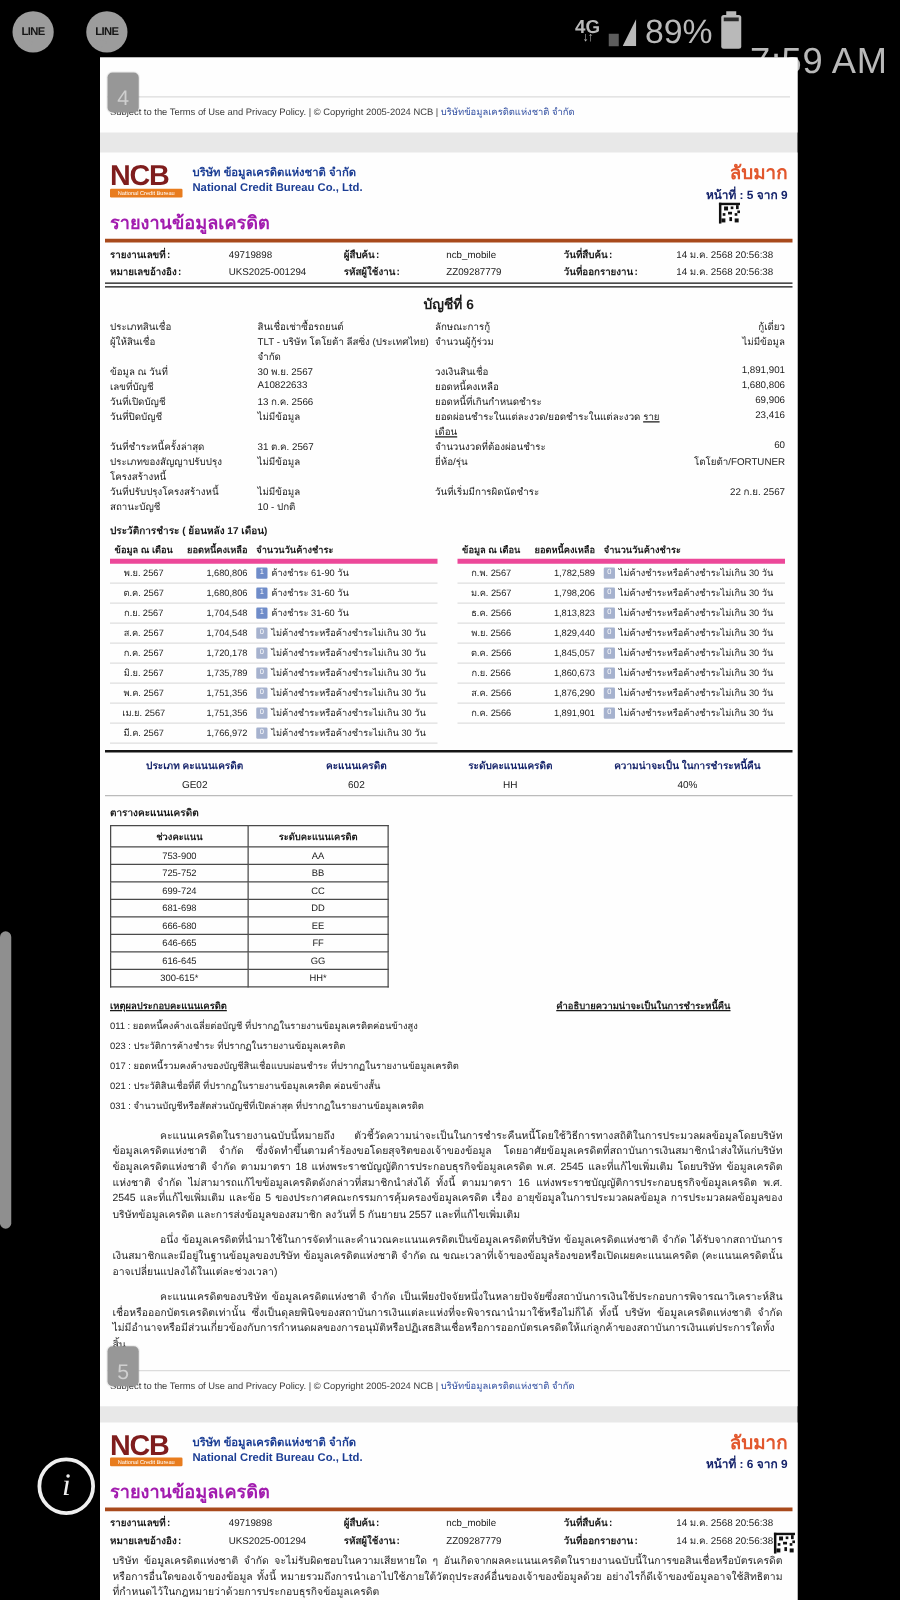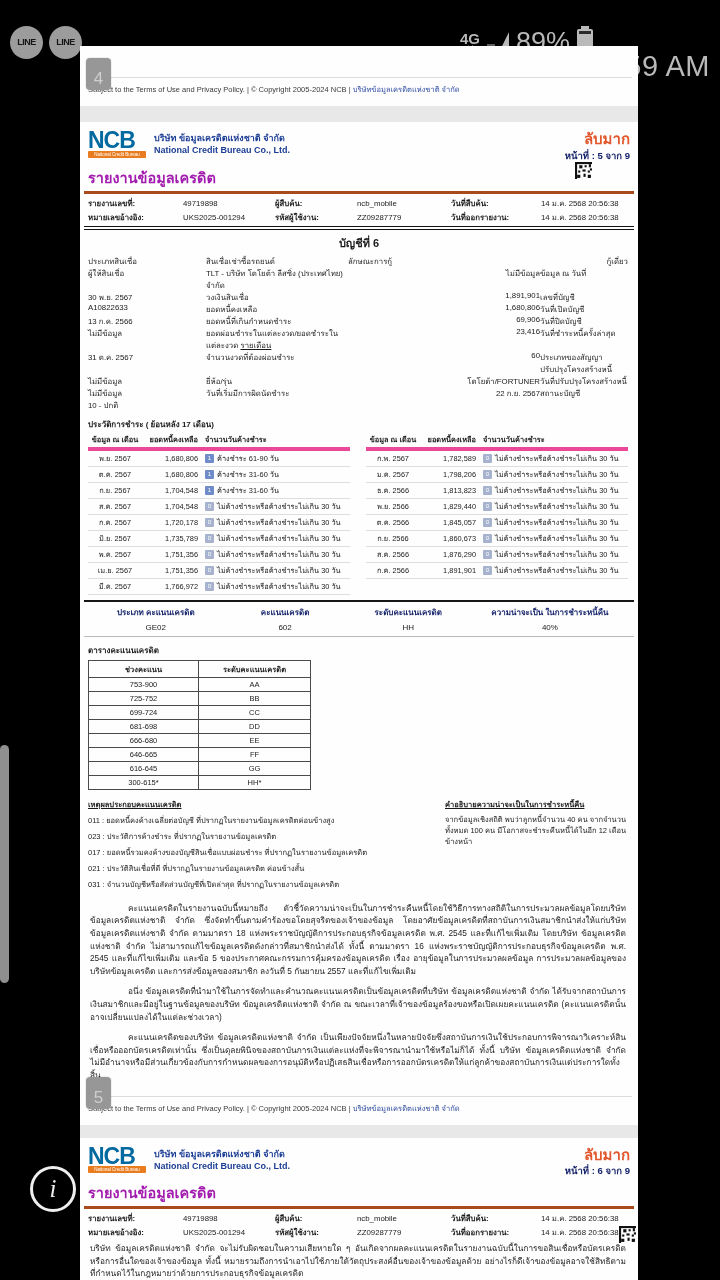--- a/index.html
+++ b/index.html
@@ -1,22 +1,22 @@
 <!DOCTYPE html>
 <html><head>
 <meta charset="utf-8">
 <style>
   * { margin:0; padding:0; box-sizing:border-box; }
   html,body { background:#000; }
   .screen { position:relative; width:720px; height:1280px; background:#000; overflow:hidden;
             font-family:"Liberation Sans","DejaVu Sans",sans-serif; }
 
   
-  .statusbar { position:absolute; top:17px; left:0; right:0; height:46px; display:flex;
-               align-items:center; padding:4px 10px 0; color:#b9b9b9; }
+  .statusbar { position:absolute; top:0; left:0; right:0; height:46px; display:flex;
+               align-items:center; padding:4px 10px 0; color:#b9b9b9;gap:20px; }
   .line-icon { width:33px; height:33px; background:#9c9c9c; border-radius:50%; color:#161616;
                font-weight:bold; font-size:9px; display:flex; align-items:center; justify-content:center;
                position:relative; margin-right:6px; letter-spacing:-0.5px; }
   .line-icon::after { content:""; position:absolute; bottom:-3px; left:5px; width:0; height:0;
                border:5px solid transparent; border-top:8px solid #9c9c9c; transform:rotate(18deg); }
   .sb-right { margin-left:auto; display:flex; align-items:center; gap:7px; }
   .net { text-align:center; line-height:0.75; }
   .net .g { font-size:15px; font-weight:bold; display:block;text-align:right; }
   .net .arrows { font-size:10px; letter-spacing:-1px; display:block; }
   .signal { position:relative; width:22px; height:24px; }
@@ -43,34 +43,34 @@
             border-radius:4px; color:#cfcfcf; font-size:17px; display:flex; align-items:flex-end;
             justify-content:center; padding-bottom:1px; box-shadow:0 0 0 1px rgba(0,0,0,0.06); }
 
   
   .page4 { height:74px; position:relative; }
   .page4 .pfooter { position:absolute; left:6px; right:6px; bottom:4px; margin:0; }
 
   
   .nhead { display:flex; align-items:flex-start; padding:8px 8px 2px; }
   .logo-wrap { width:60px; }
-  .logo-txt { font-size:23px; font-weight:800; color:#0369a1; letter-spacing:-1px; line-height:0.9; }
+  .logo-txt { font-size:23px; font-weight:800; color:#7f1d1d; letter-spacing:-1px; line-height:0.9; }
   .logo-bar { width:58px; height:7px; background:#e87c1e; color:#fff; font-size:4.5px; text-align:center;
               line-height:7px; overflow:hidden; border-radius:1px; }
   .org { margin-left:6px; font-size:9px; font-weight:bold; color:#1b3d94; line-height:1.35; padding-top:2px; }
   .conf-wrap { margin-left:auto; text-align:right; padding-top:1px; }
   .conf { color:#e2572d; font-size:15px; font-weight:bold; line-height:1.1; }
   .pageno { color:#16246b; font-size:9.5px; font-weight:bold; }
   .rtitle { font-size:14.5px; font-weight:bold; color:#a21caf; padding:1px 8px 2px; }
   .orange-rule { height:3px; background:#a84a1c; margin:0 4px; }
 
   
   .meta { display:grid; grid-template-columns:95px 92px 82px 94px 90px 1fr; font-size:7.8px;
           padding:3px 8px 2px; row-gap:2px; align-items:baseline; }
-  .meta .lbl { font-weight:bold; }
+  .meta .lbl { font-weight:bold;font-family:Liberation Mono, monospace; }
   .dbl-rule { height:4px; border-top:1px solid #111; border-bottom:1px solid #111; margin:1px 4px 0; }
 
   .barcode { position:absolute; width:17px; height:17px; }
 
   
   .acct-title { text-align:center; font-weight:bold; font-size:11px; padding:4px 0 3px; }
   .acct { display:grid; grid-template-columns:118px 142px 192px 1fr; font-size:7.8px;
           padding:0 10px 0 8px; row-gap:0; }
   .acct .rv { text-align:right; }
   .u { text-decoration:underline; }
@@ -216,20 +216,21 @@
 
       <div class="acct-title">บัญชีที่ 6</div>
 
       <div class="acct">
         <span>ประเภทสินเชื่อ</span>
           <span>สินเชื่อเช่าซื้อรถยนต์</span>
           <span>ลักษณะการกู้</span>
           <span class="rv">กู้เดี่ยว</span>
         <span>ผู้ให้สินเชื่อ</span>
           <span>TLT - บริษัท โตโยต้า ลีสซิ่ง (ประเทศไทย) จำกัด</span>
+          <span>จำนวนผู้กู้ร่วม</span>
           <span class="rv">ไม่มีข้อมูล</span>
         <span>ข้อมูล ณ วันที่</span>
           <span>30 พ.ย. 2567</span>
           <span>วงเงินสินเชื่อ</span>
           <span class="rv">1,891,901</span>
         <span>เลขที่บัญชี</span>
           <span>A10822633</span>
           <span>ยอดหนี้คงเหลือ</span>
           <span class="rv">1,680,806</span>
         <span>วันที่เปิดบัญชี</span>
@@ -472,21 +473,20 @@
         <div class="lcol">
           <div class="col-title">เหตุผลประกอบคะแนนเครดิต</div>
           <div class="reason">011 : ยอดหนี้คงค้างเฉลี่ยต่อบัญชี ที่ปรากฏในรายงานข้อมูลเครดิตค่อนข้างสูง</div>
           <div class="reason">023 : ประวัติการค้างชำระ ที่ปรากฏในรายงานข้อมูลเครดิต</div>
           <div class="reason">017 : ยอดหนี้รวมคงค้างของบัญชีสินเชื่อแบบผ่อนชำระ ที่ปรากฏในรายงานข้อมูลเครดิต</div>
           <div class="reason">021 : ประวัติสินเชื่อที่ดี ที่ปรากฏในรายงานข้อมูลเครดิต ค่อนข้างสั้น</div>
           <div class="reason">031 : จำนวนบัญชีหรือสัดส่วนบัญชีที่เปิดล่าสุด ที่ปรากฏในรายงานข้อมูลเครดิต</div>
         </div>
         <div class="rcol">
           <div class="col-title">คำอธิบายความน่าจะเป็นในการชำระหนี้คืน</div>
-          <p>จากข้อมูลเชิงสถิติ พบว่าลูกหนี้จำนวน 40 คน จากจำนวนทั้งหมด 100 คน มีโอกาสจะชำระคืนหนี้ได้ในอีก 12 เดือนข้างหน้า</p>
         </div>
       </div>
 
       <div class="paras">
         <p>คะแนนเครดิตในรายงานฉบับนี้หมายถึง ตัวชี้วัดความน่าจะเป็นในการชำระคืนหนี้โดยใช้วิธีการทางสถิติในการประมวลผลข้อมูลโดยบริษัท ข้อมูลเครดิตแห่งชาติ จำกัด ซึ่งจัดทำขึ้นตามคำร้องขอโดยสุจริตของเจ้าของข้อมูล โดยอาศัยข้อมูลเครดิตที่สถาบันการเงินสมาชิกนำส่งให้แก่บริษัท ข้อมูลเครดิตแห่งชาติ จำกัด ตามมาตรา 18 แห่งพระราชบัญญัติการประกอบธุรกิจข้อมูลเครดิต พ.ศ. 2545 และที่แก้ไขเพิ่มเติม โดยบริษัท ข้อมูลเครดิตแห่งชาติ จำกัด ไม่สามารถแก้ไขข้อมูลเครดิตดังกล่าวที่สมาชิกนำส่งได้ ทั้งนี้ ตามมาตรา 16 แห่งพระราชบัญญัติการประกอบธุรกิจข้อมูลเครดิต พ.ศ. 2545 และที่แก้ไขเพิ่มเติม และข้อ 5 ของประกาศคณะกรรมการคุ้มครองข้อมูลเครดิต เรื่อง อายุข้อมูลในการประมวลผลข้อมูล การประมวลผลข้อมูลของบริษัทข้อมูลเครดิต และการส่งข้อมูลของสมาชิก ลงวันที่ 5 กันยายน 2557 และที่แก้ไขเพิ่มเติม</p>
         <p>อนึ่ง ข้อมูลเครดิตที่นำมาใช้ในการจัดทำและคำนวณคะแนนเครดิตเป็นข้อมูลเครดิตที่บริษัท ข้อมูลเครดิตแห่งชาติ จำกัด ได้รับจากสถาบันการเงินสมาชิกและมีอยู่ในฐานข้อมูลของบริษัท ข้อมูลเครดิตแห่งชาติ จำกัด ณ ขณะเวลาที่เจ้าของข้อมูลร้องขอหรือเปิดเผยคะแนนเครดิต (คะแนนเครดิตนั้นอาจเปลี่ยนแปลงได้ในแต่ละช่วงเวลา)</p>
         <p>คะแนนเครดิตของบริษัท ข้อมูลเครดิตแห่งชาติ จำกัด เป็นเพียงปัจจัยหนึ่งในหลายปัจจัยซึ่งสถาบันการเงินใช้ประกอบการพิจารณาวิเคราะห์สินเชื่อหรือออกบัตรเครดิตเท่านั้น ซึ่งเป็นดุลยพินิจของสถาบันการเงินแต่ละแห่งที่จะพิจารณานำมาใช้หรือไม่ก็ได้ ทั้งนี้ บริษัท ข้อมูลเครดิตแห่งชาติ จำกัด ไม่มีอำนาจหรือมีส่วนเกี่ยวข้องกับการกำหนดผลของการอนุมัติหรือปฏิเสธสินเชื่อหรือการออกบัตรเครดิตให้แก่ลูกค้าของสถาบันการเงินแต่ประการใดทั้งสิ้น</p>
       </div>
 
       <div class="pfooter">

